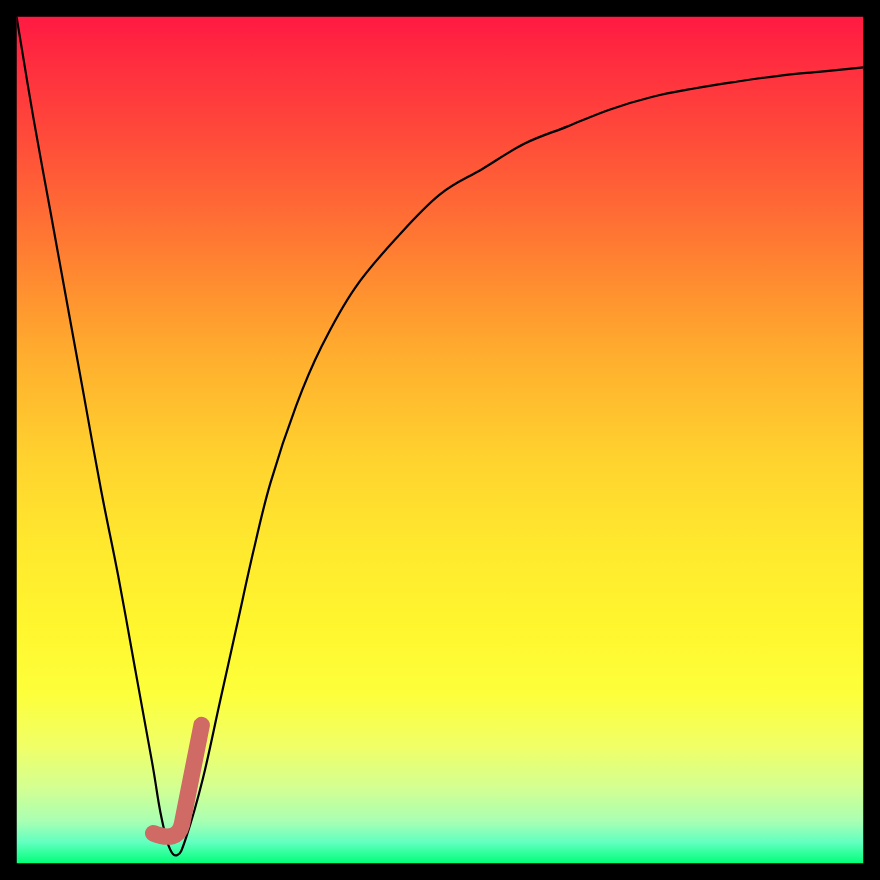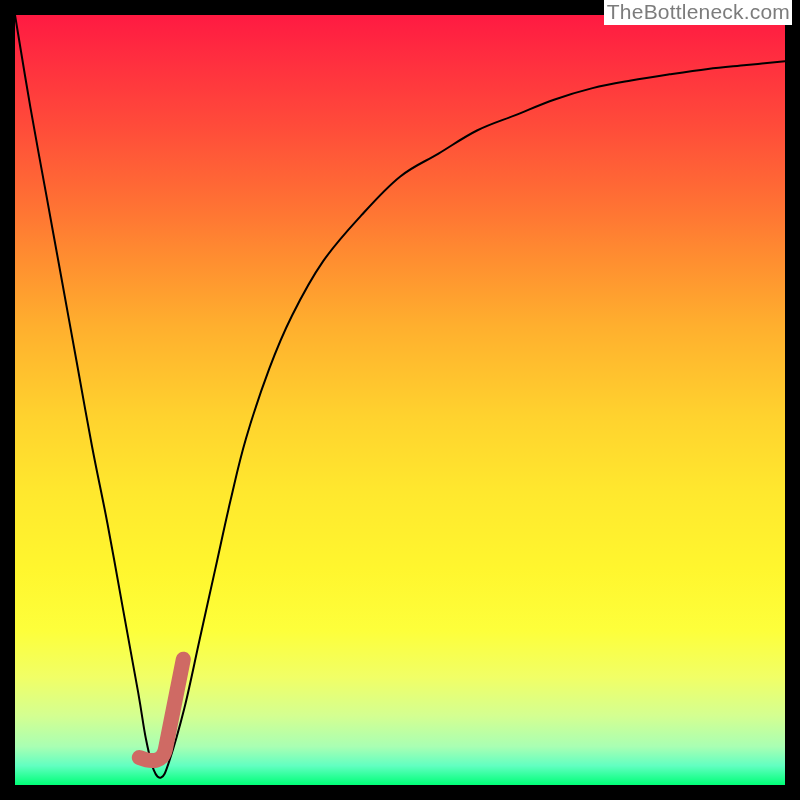--- a/index.html
+++ b/index.html
@@ -86,14 +86,13 @@
     <div class="gradient-bg"></div>
 
     <svg class="curve-svg" viewBox="0 0 770 770" preserveAspectRatio="none">
 
       <path id="curve" class="curve-path" d="M 0,0 C 2.772,16.631999999999994 9.856000000000002,60.52199999999998 15.4,92.39999999999998 C 20.944,124.27799999999998 25.256,146.60800000000003 30.8,177.10000000000002 C 36.344,207.592 40.656,231.30799999999996 46.199999999999996,261.79999999999995 C 51.74399999999999,292.2919999999999 56.056,316.0079999999999 61.6,346.49999999999994 C 67.144,376.99199999999996 71.456,402.094 77,431.2 C 82.544,460.306 86.856,479.094 92.39999999999999,508.2 C 97.94399999999999,537.306 102.25600000000001,562.408 107.80000000000001,592.9 C 113.34400000000001,623.3919999999999 119.042,654.038 123.2,677.6 C 127.358,701.162 128.12800000000001,709.9399999999999 130.9,723.8 C 133.672,737.66 135.828,747.6700000000001 138.6,754.6 C 141.37199999999999,761.53 143.52800000000002,763.6859999999999 146.3,762.3 C 149.072,760.914 149.842,759.374 154,746.9 C 158.158,734.4259999999999 163.856,715.1759999999999 169.4,693 C 174.94400000000002,670.8240000000001 179.25599999999997,648.648 184.79999999999998,623.7 C 190.344,598.7520000000001 194.656,579.348 200.20000000000002,554.4 C 205.74400000000003,529.452 210.05600000000004,508.66200000000003 215.60000000000002,485.1 C 221.144,461.538 224.07,447.062 231,423.5 C 237.93,399.938 245.78400000000002,376.376 254.10000000000002,354.2 C 262.416,332.024 267.498,319.704 277.2,300.3 C 286.902,280.896 295.526,264.41799999999995 308,246.39999999999998 C 320.474,228.38199999999998 332.64,215.44600000000005 346.5,200.20000000000005 C 360.36,184.95400000000004 371.14,172.78799999999993 385,161.69999999999993 C 398.86,150.61199999999994 409.64000000000004,146.916 423.50000000000006,138.60000000000002 C 437.36000000000007,130.28400000000005 448.14,122.43 462,115.5 C 475.86,108.57 486.64,105.64400000000002 500.5,100.10000000000002 C 514.36,94.55600000000003 525.14,89.55100000000006 539,84.70000000000005 C 552.86,79.84900000000003 563.64,76.615 577.5,73.14999999999998 C 591.36,69.68499999999996 602.14,67.94479999999992 616,65.44999999999993 C 629.86,62.95519999999995 640.64,61.36900000000007 654.5,59.29000000000008 C 668.36,57.211000000000084 679.14,55.5632 693,53.89999999999998 C 706.86,52.23679999999995 717.64,51.43599999999994 731.5,50.049999999999955 C 745.36,48.663999999999966 763.07,46.89300000000003 770,46.200000000000045"></path>
 
       <path id="jmark" class="j-mark" d="M 168.3,644.2 L 150.3,734.8000000000001 Q 146.3,751.3000000000001 124.30000000000001,742.5"></path>
     </svg>
   </div>
 
-  <div class="attribution">TheBottleneck.com</div>
 </div>
 
 </body></html>

